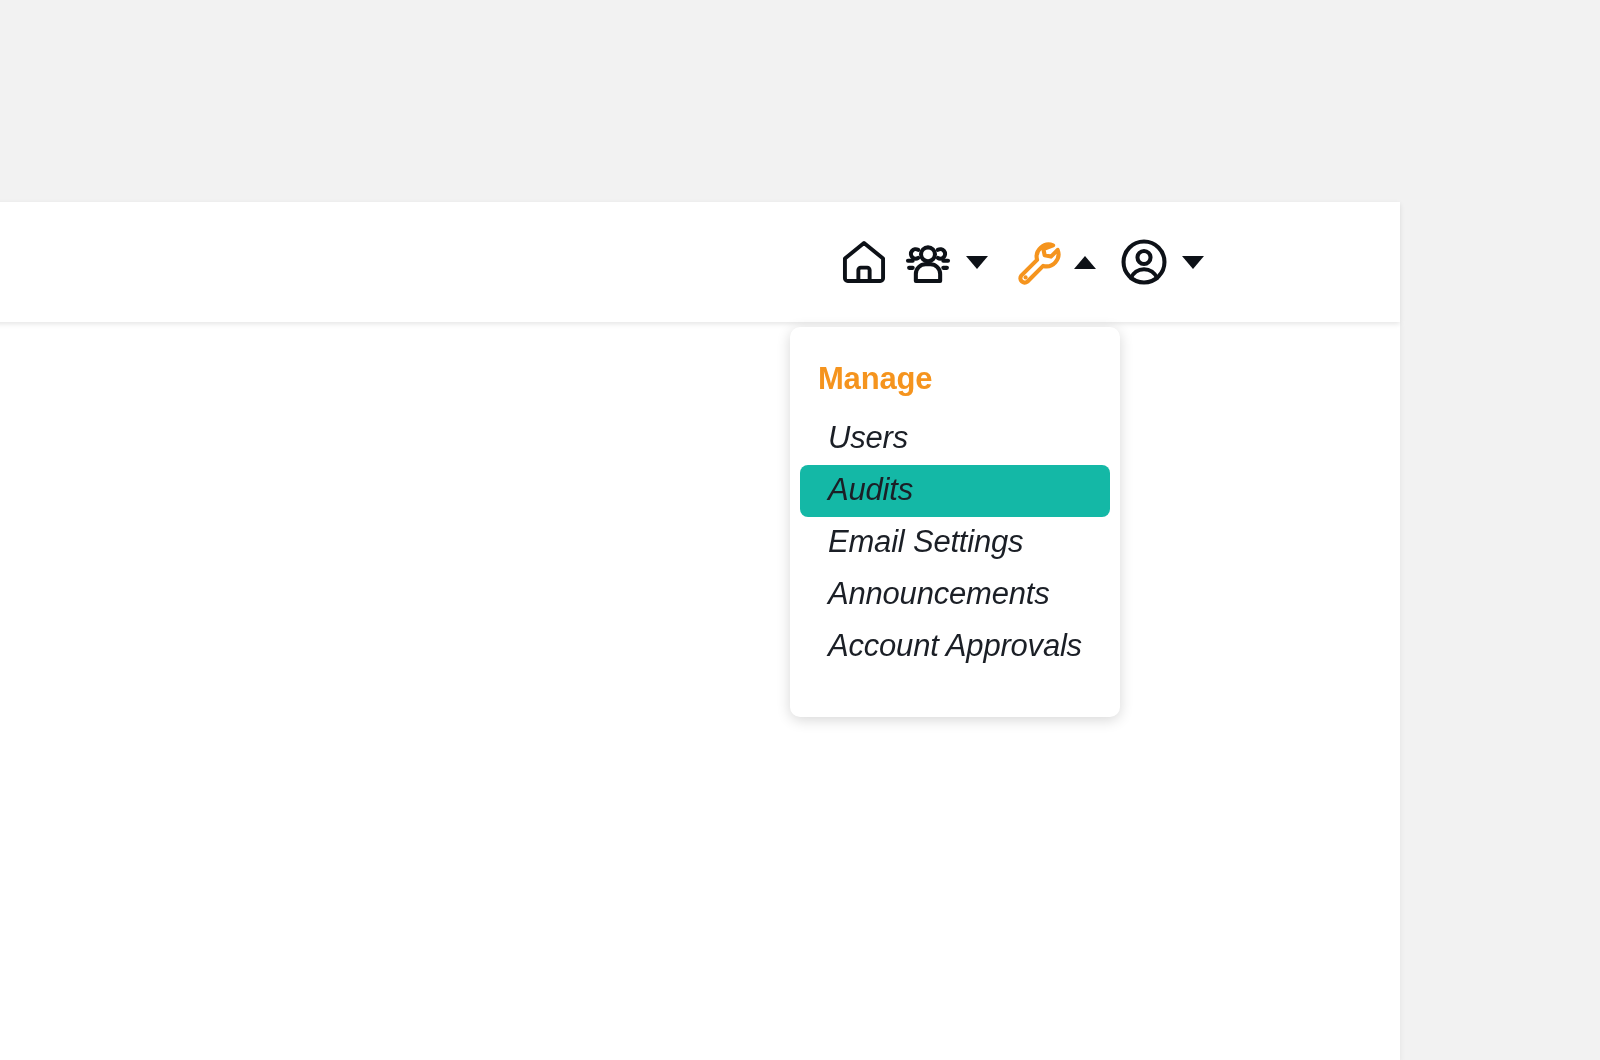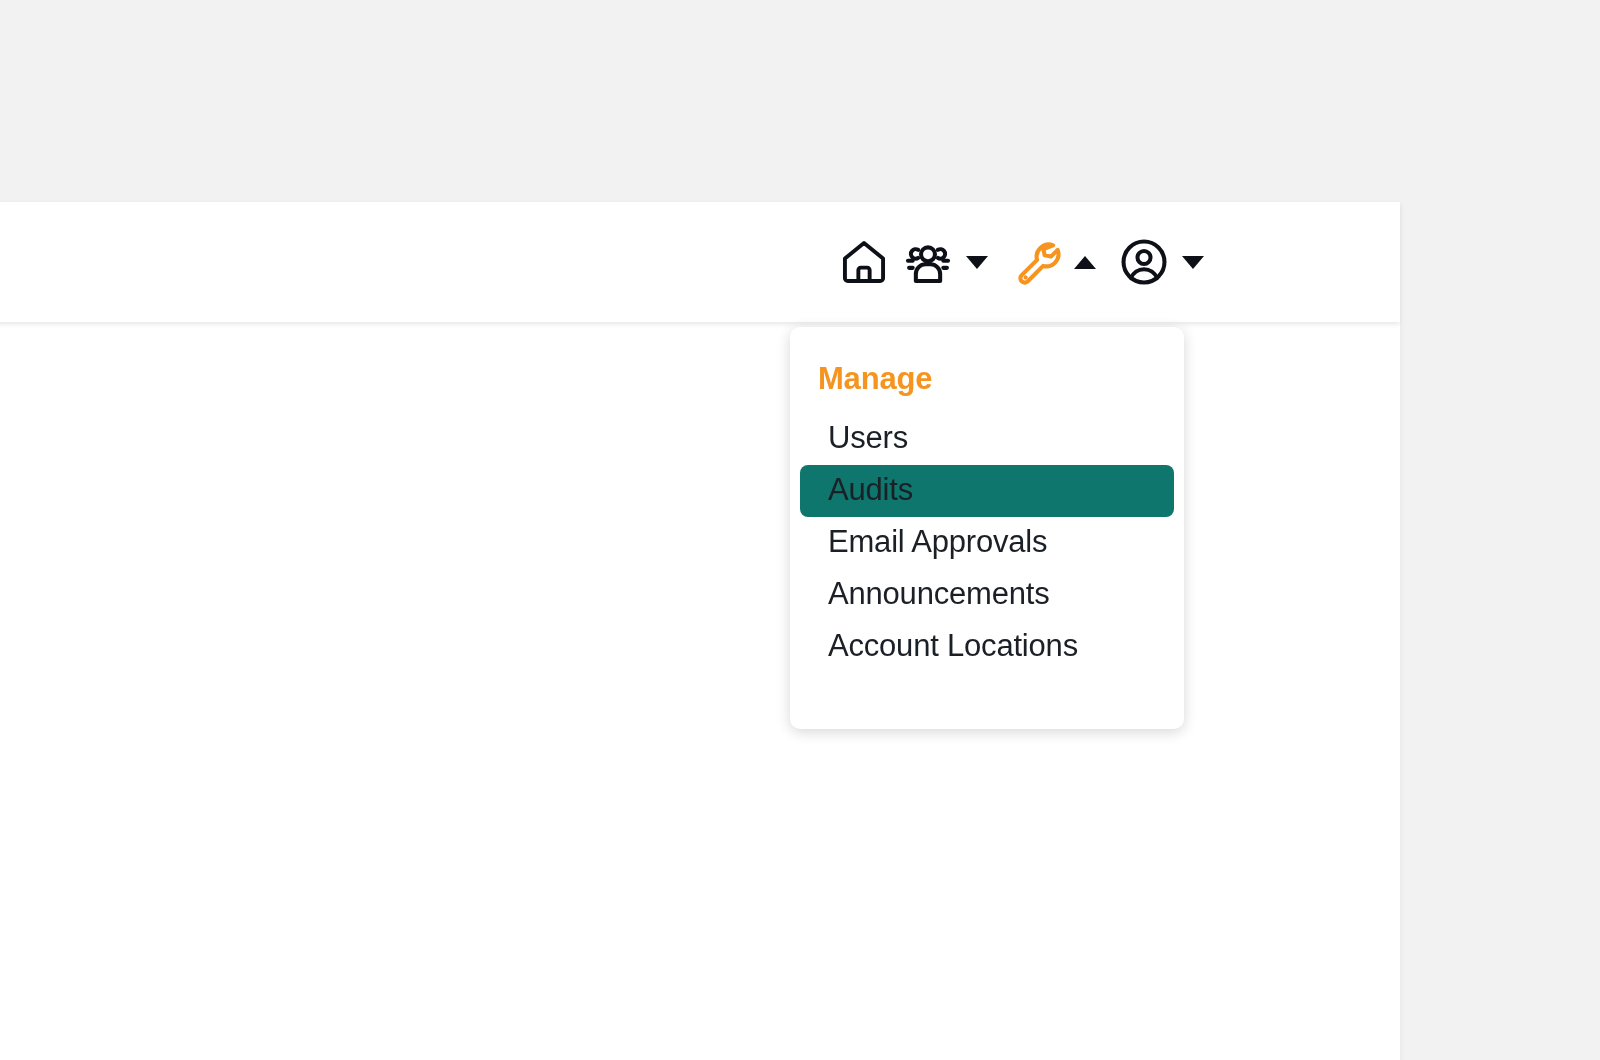--- a/index.html
+++ b/index.html
@@ -89,25 +89,25 @@
     background: #ffffff;
     box-shadow: 0 2px 6px rgba(0,0,0,0.07);
     z-index: 1;
   }
 
   
   #manage-dropdown {
     position: absolute;
     left: 818px;
     top: 125px;
-    width: 394px;
+    width: 330px;
     background: #ffffff;
     border-radius: 10px;
     box-shadow: 0 3px 14px rgba(0,0,0,0.16);
-    padding: 34px 0 56px 0;
+    padding: 34px 0 44px 0;
     z-index: 5;
   }
 
   .menu-heading {
     font-size: 31px;
     font-weight: bold;
     color: #f5941e;
     padding: 0 28px;
     margin-bottom: 16px;
     letter-spacing: -0.2px;
@@ -115,24 +115,25 @@
 
   .menu-item {
     font-size: 31px;
     color: #1b1f26;
     padding: 7px 28px 9px 28px;
     margin: 0 10px;
     border-radius: 8px;
     cursor: pointer;
     white-space: nowrap;
     letter-spacing: -0.2px;
+    font-style: italic;
   }
 
   .menu-item.active {
-    background: #0f766e;
+    background: #14b8a6;
   }
 </style>
 </head>
 <body>
 
 <div id="app-window">
 
   <div id="header-bar">
     <div id="header-nav">
 
@@ -185,18 +186,18 @@
     </div>
   </div>
 
   <div id="main-content"></div>
 
   <div id="manage-dropdown">
     <div class="menu-heading">Manage</div>
 
     <div class="menu-item">Users</div>
     <div class="menu-item active">Audits</div>
-    <div class="menu-item">Email Approvals</div>
+    <div class="menu-item">Email Settings</div>
     <div class="menu-item">Announcements</div>
-    <div class="menu-item">Account Locations</div>
+    <div class="menu-item">Account Approvals</div>
   </div>
 
 </div>
 
 </body></html>

